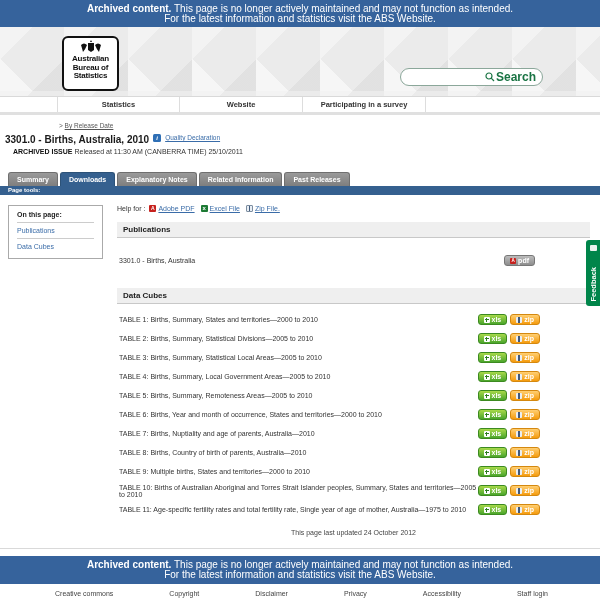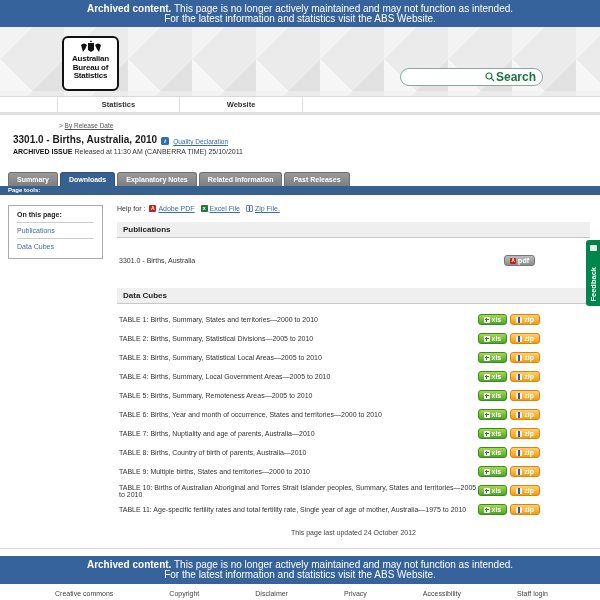--- a/index.html
+++ b/index.html
@@ -36,21 +36,21 @@
   .nav { position:absolute; top:97px; left:0; right:0; height:18px; background:#fff;
     border-bottom:3px solid #e0e0e0; display:flex; padding-left:57px; }
   .nav-item { width:123px; text-align:center; font-size:7.5px; font-weight:bold; color:#333;
     line-height:15px; border-right:1px solid #ddd; cursor:pointer; }
   .nav-item:first-child { border-left:1px solid #ddd; }
 
   
   .main-area { position:absolute; top:115px; left:0; right:0; height:433px; background:#fff; }
   .breadcrumb { margin:7px 0 0 59px; font-size:6.5px; color:#555; }
   .breadcrumb a { color:#555; text-decoration:underline; cursor:pointer; }
-  .title-row { margin:5px 0 0 13px; display:flex; align-items:flex-end; gap:4px; }
+  .title-row { margin:5px 0 0 5px; display:flex; align-items:flex-start; gap:4px; }
   .page-title { font-size:10px; font-weight:bold; color:#1a1a1a; }
   .info-icon { display:inline-block; width:8px; height:8px; background:#2f6fb5; border-radius:1.5px;
     color:#fff; font-size:6px; font-weight:bold; text-align:center; line-height:8px; font-style:italic; }
   .quality-link { font-size:6.5px; color:#3a6ca8; text-decoration:underline; cursor:pointer; }
   .archived-line { margin:3px 0 0 13px; font-size:7px; color:#333; }
   .archived-line b { font-weight:bold; color:#111; }
 
   
   .tabs-row { margin:17px 0 0 8px; display:flex; gap:2px; height:14px; }
   .tab { background:linear-gradient(#9a9a9a,#7e7e7e); color:#fff; font-size:7px; font-weight:bold;
@@ -145,20 +145,21 @@
             <line x1="6.2" y1="6.2" x2="9" y2="9" stroke="#1a7444" stroke-width="1.2"></line>
           </svg>
         <span>Search</span>
       </button>
     </div>
   </div>
 
   <div class="nav">
       <div class="nav-item">Statistics</div>
       <div class="nav-item">Website</div>
+      <div class="nav-item">Participating in a survey</div>
     </div>
 
   <div class="main-area">
     <div class="breadcrumb">
       <span>&gt;</span>
       <a>By Release Date</a>
     </div>
 
     <div class="title-row">
       <span class="page-title">3301.0 - Births, Australia, 2010</span>

